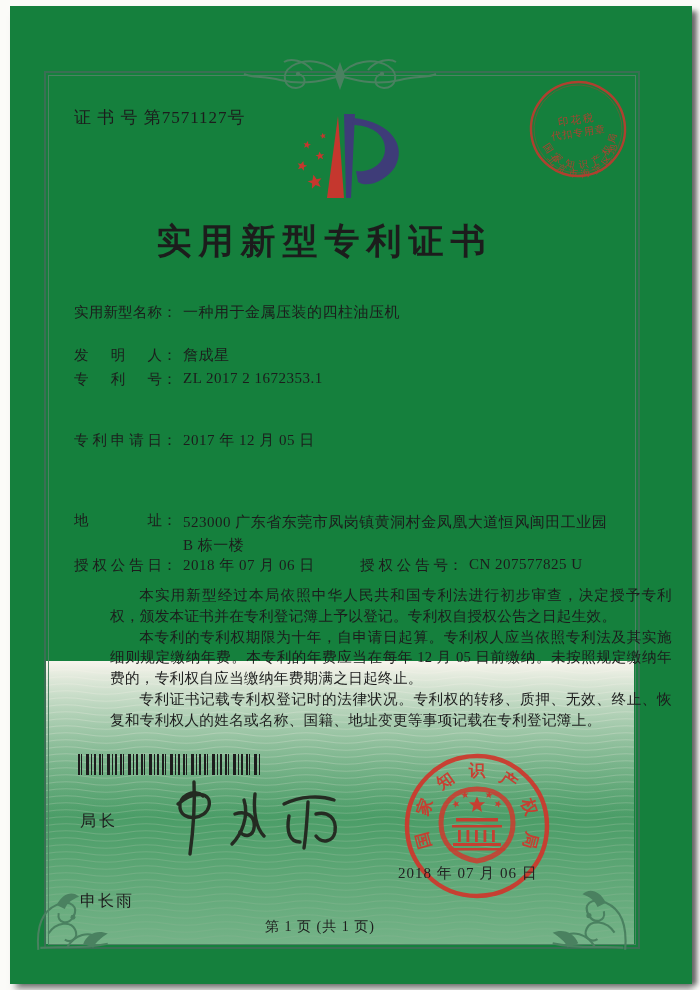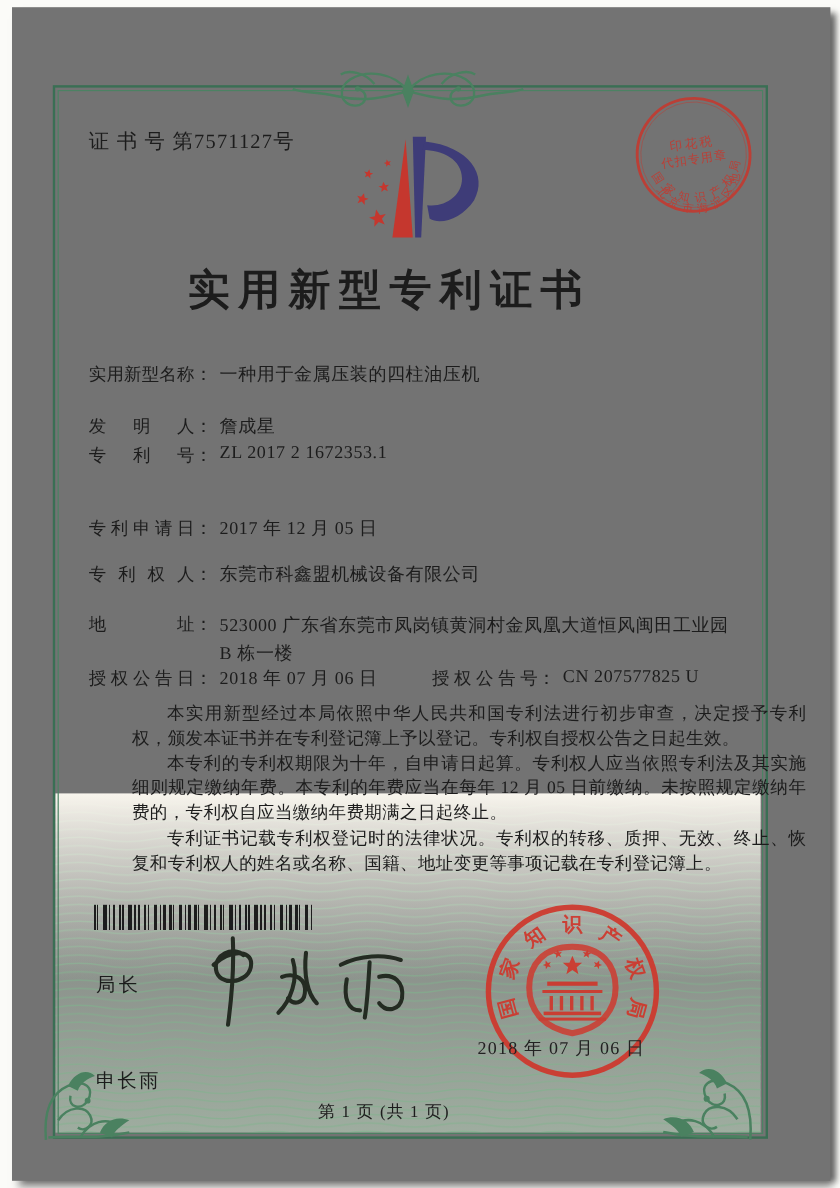--- a/index.html
+++ b/index.html
@@ -4,21 +4,21 @@
 <style>
   html,body{margin:0;padding:0;}
   body{
     width:700px;height:990px;position:relative;overflow:hidden;
     background:#fbfbf8;
     font-family:"Liberation Serif","DejaVu Serif",serif;
     color:#1c1c1c;
   }
   .paper{
     position:absolute;left:10px;top:6px;width:682px;height:978px;
-    background:#737373;
+    background:#15803d;
     box-shadow:7px 3px 5px -2px rgba(70,70,70,.75),3px 8px 6px -2px rgba(90,90,90,.5);
   }
   .frame{
     position:absolute;left:34px;top:65px;width:592px;height:874px;
     border:2px solid #3a6f54;z-index:2;
   }
   .frame::after{
     content:"";position:absolute;inset:2px;border:1px solid #4c8263;
   }
   .guilloche{position:absolute;left:36px;top:655px;width:588px;height:283px;z-index:1;}
@@ -197,23 +197,20 @@
   </div>
   <div class="field r1">
     <span class="f-label">发明人</span><span class="f-colon">：</span><span class="f-value">詹成星</span>
   </div>
   <div class="field r2">
     <span class="f-label">专利号</span><span class="f-colon">：</span><span class="f-value">ZL 2017 2 1672353.1</span>
   </div>
   <div class="field r3">
     <span class="f-label">专利申请日</span><span class="f-colon">：</span><span class="f-value">2017 年 12 月 05 日</span>
   </div>
-  <div class="field r4">
-    <span class="f-label">专利权人</span><span class="f-colon">：</span><span class="f-value">东莞市科鑫盟机械设备有限公司</span>
-  </div>
   <div class="field r5 wide">
     <span class="f-label">地址</span><span class="f-colon">：</span><span class="f-value">523000 广东省东莞市凤岗镇黄洞村金凤凰大道恒风闽田工业园 B 栋一楼</span>
   </div>
   <div class="field r6">
     <span class="f-label">授权公告日</span><span class="f-colon">：</span><span class="f-value">2018 年 07 月 06 日</span>
     <span class="grant-no">
       <span class="f-label">授权公告号</span><span class="f-colon">：</span><span class="f-value">CN 207577825 U</span>
     </span>
   </div>
 

